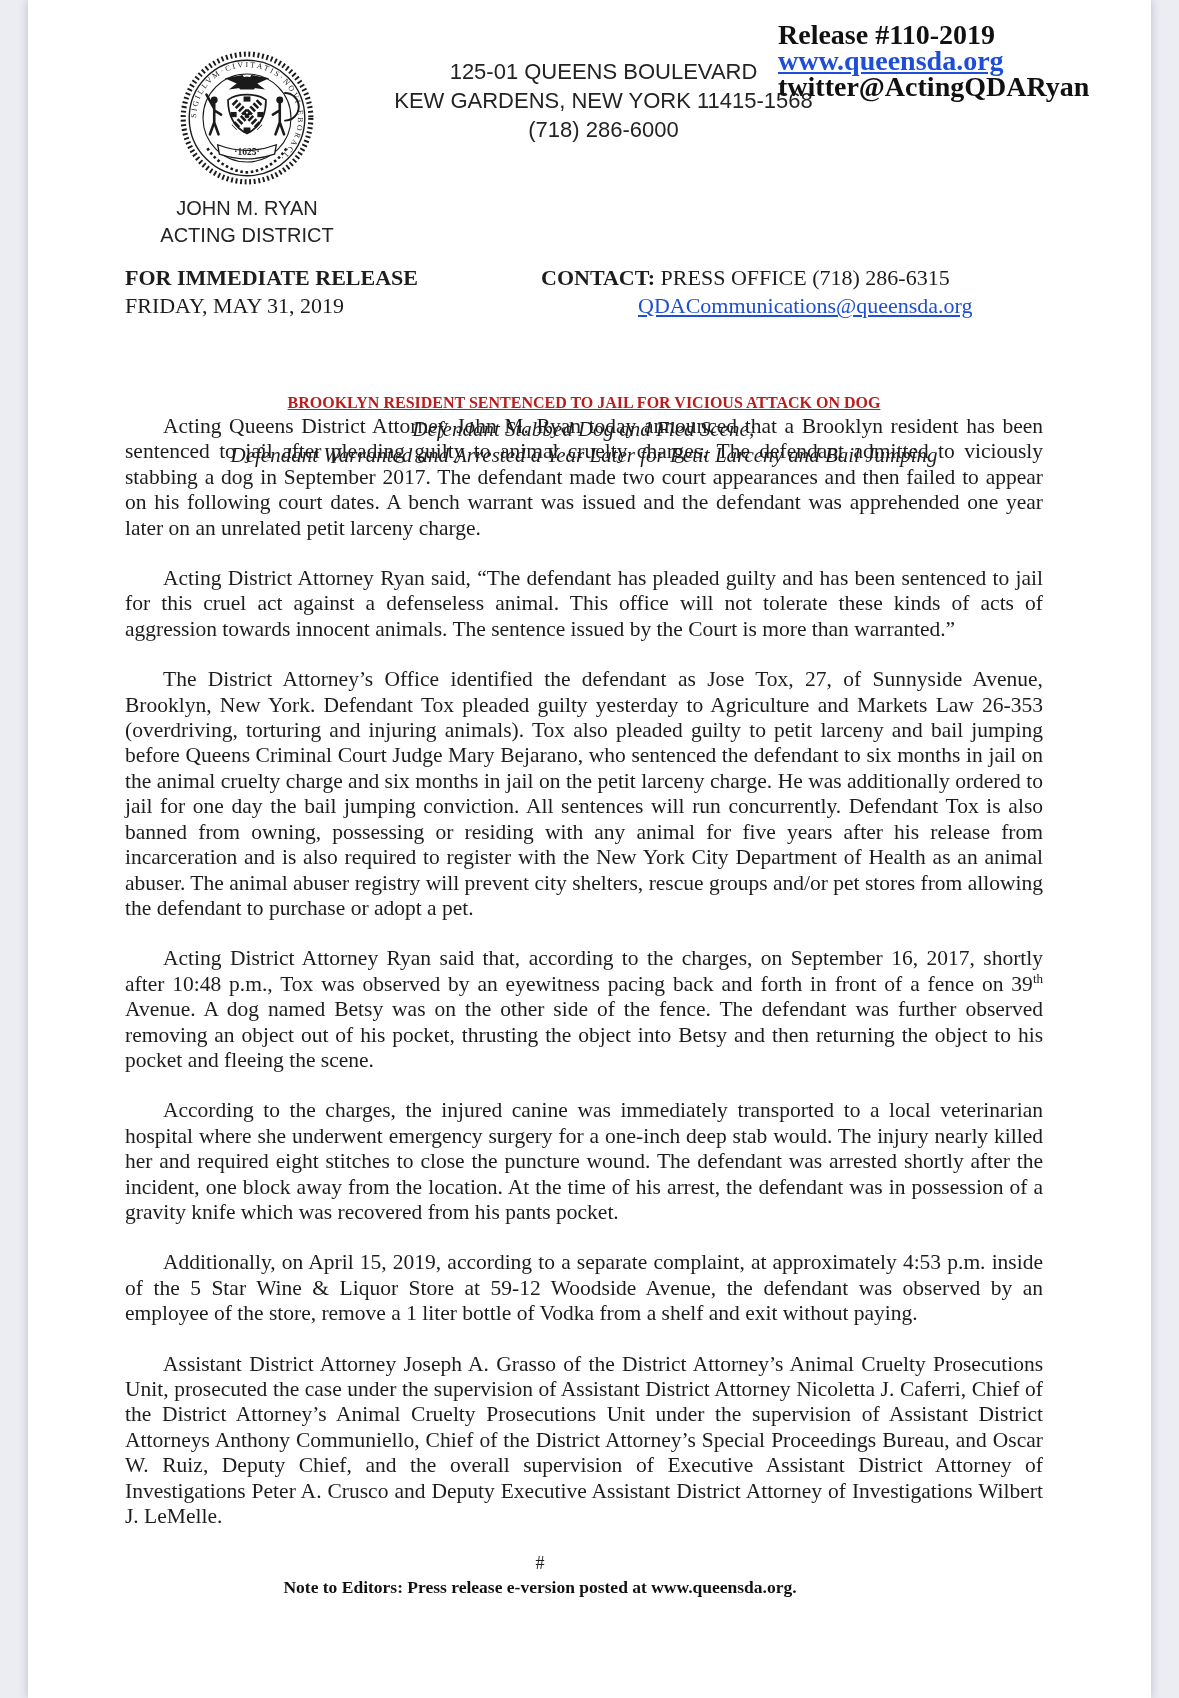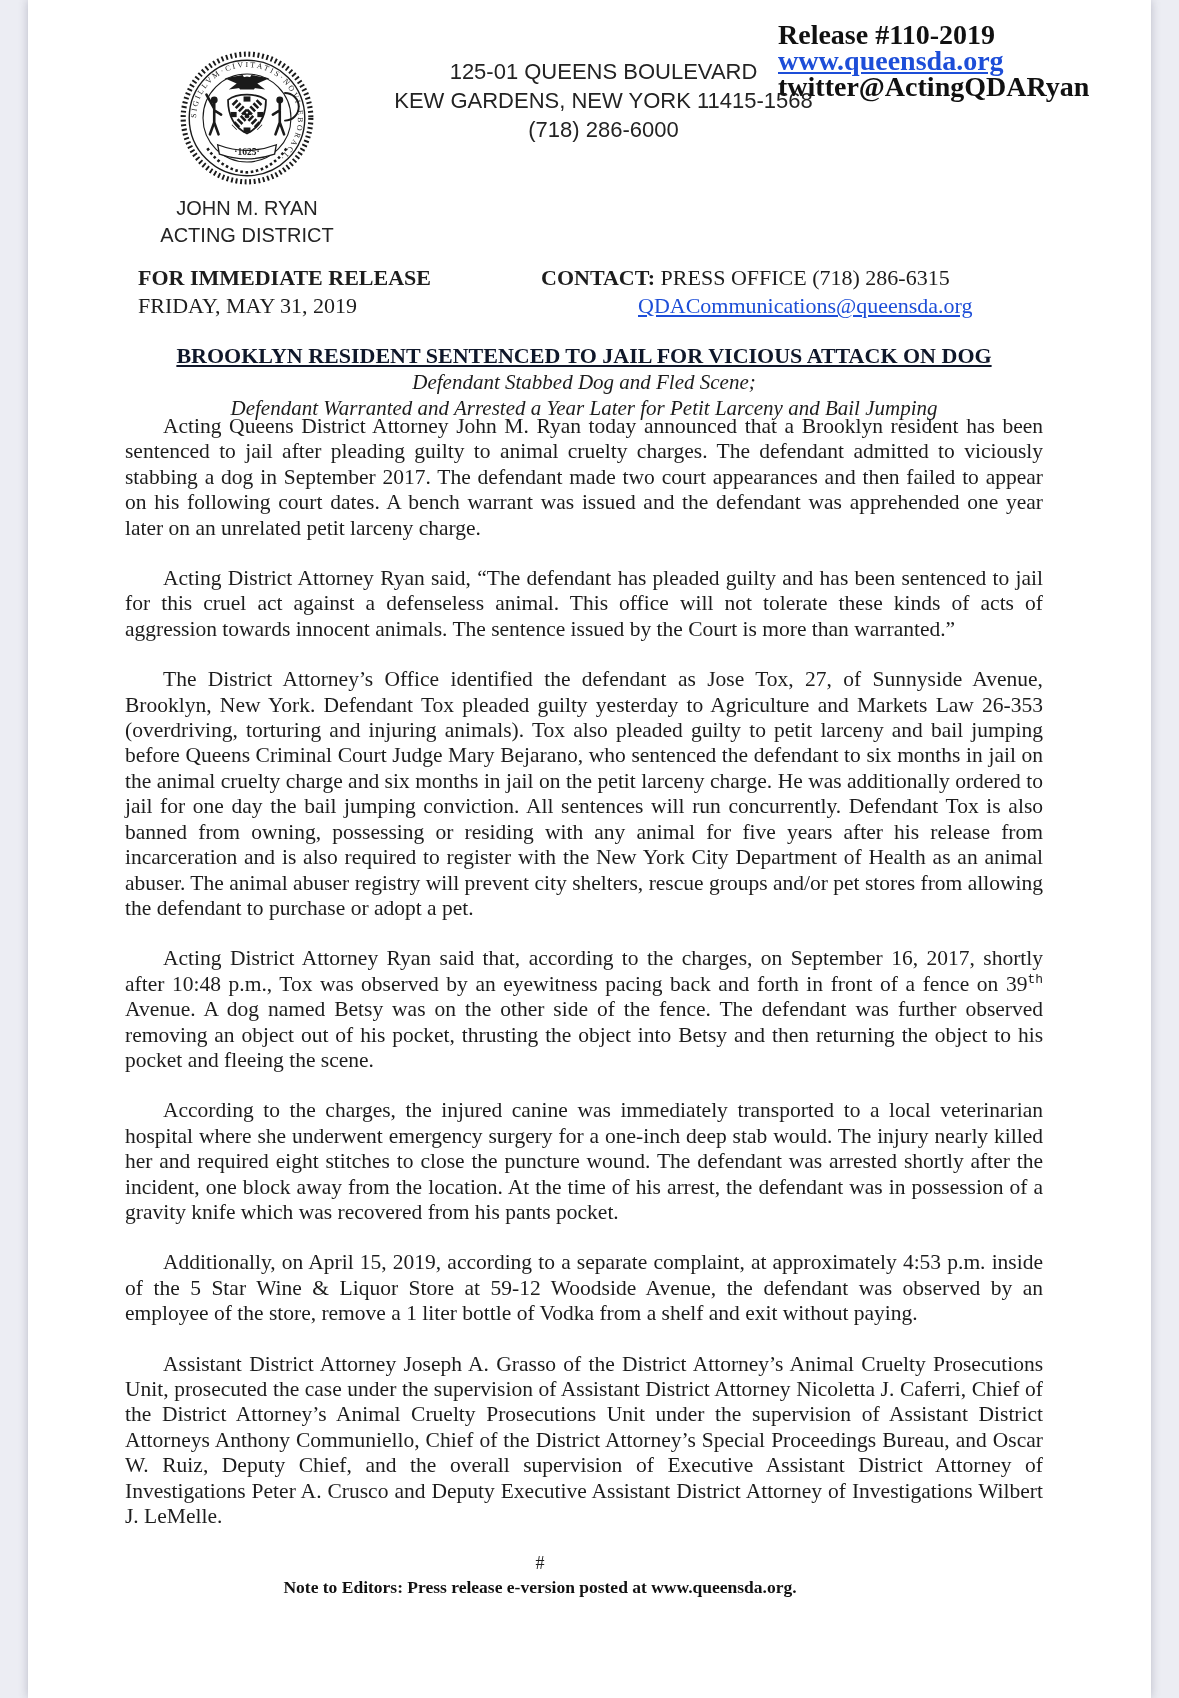--- a/index.html
+++ b/index.html
@@ -66,21 +66,21 @@
     color: #111;
   }
   a.link {
     color: #1d4ed8;
     text-decoration: underline;
     cursor: pointer;
   }
   
   .fir-block {
     position: absolute;
-    left: 110px;
+    left: 97px;
     top: 264px;
     font-size: 22px;
     line-height: 28px;
   }
   .fir-line1 { font-weight: bold; }
   .contact-line1 {
     position: absolute;
     left: 513px;
     top: 264px;
     font-size: 22px;
@@ -98,25 +98,26 @@
   }
   
   .headline-block {
     position: absolute;
     left: 97px;
     width: 918px;
     top: 342px;
     text-align: center;
   }
   .headline-title {
-    font-size: 22px;
+    font-size: 16px;
     font-weight: bold;
     line-height: 27px;
     text-decoration: underline;
-    color: #0f172a;
+    color: #b91c1c;
+    margin-top: 47px;
   }
   .headline-sub {
     font-size: 21px;
     font-style: italic;
     line-height: 26px;
     color: #1d1d1d;
   }
   
   .body-block {
     position: absolute;
@@ -130,21 +131,20 @@
     line-height: 25.4px;
     text-align: justify;
     text-indent: 38px;
     color: #1d1d1d;
   }
   .body-para + .body-para { margin-top: 25px; }
   .body-para sup {
     font-size: 13px;
     line-height: 0;
     vertical-align: super;
-    font-family: Liberation Mono, monospace;
   }
   
   .footer-block {
     margin-top: 23px;
     width: 830px;
     text-align: center;
   }
   .end-mark {
     font-size: 18px;
     line-height: 22px;

